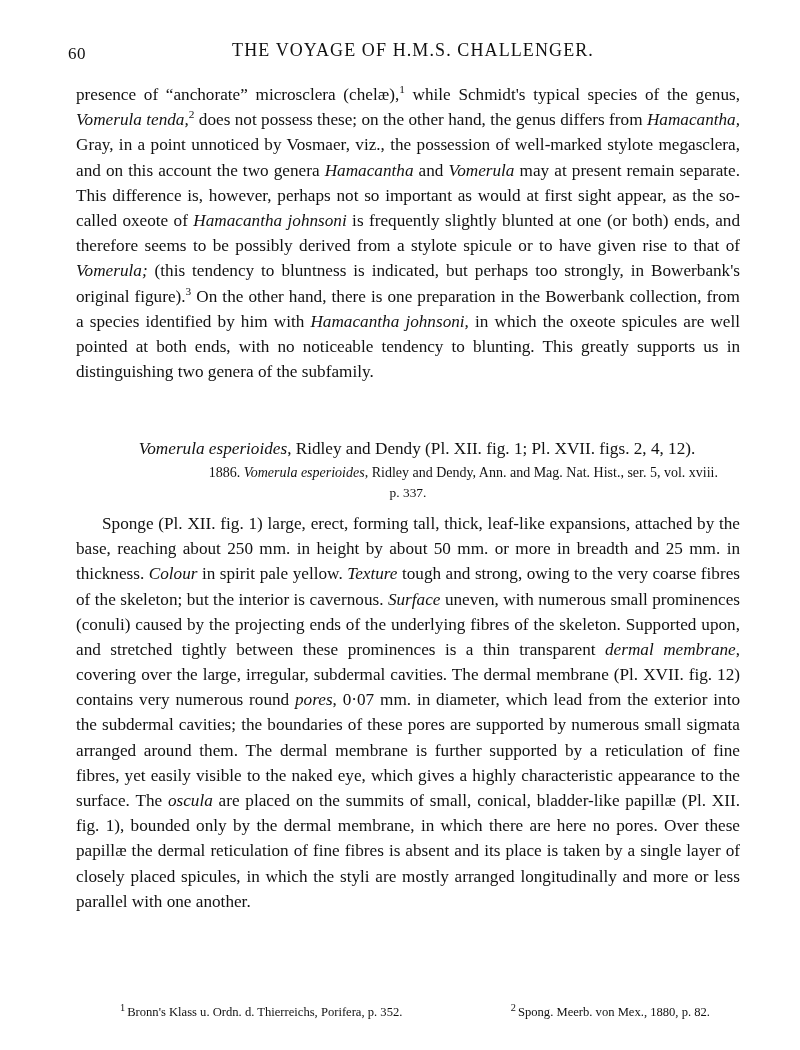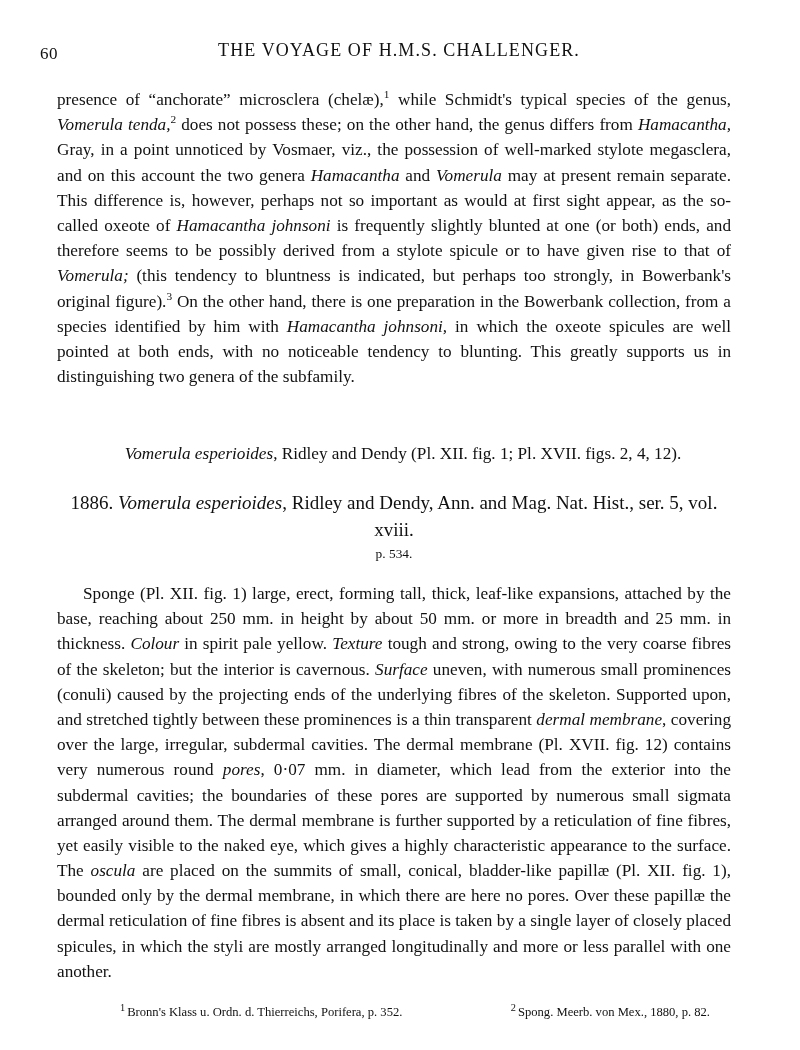--- a/index.html
+++ b/index.html
@@ -12,21 +12,21 @@
     background: #ffffff;
     font-family: "Liberation Serif", serif;
     color: #111111;
     overflow: hidden;
   }
   .page {
     position: relative;
     width: 800px;
     height: 1050px;
     box-sizing: border-box;
-    padding: 40px 52px 20px 40px;
+    padding: 40px 52px 20px 68px;
   }
   .header {
     position: relative;
     height: 30px;
     margin-bottom: 12px;
   }
   .page-number {
     position: absolute;
     left: 0;
     top: 4px;
@@ -41,40 +41,40 @@
     white-space: nowrap;
   }
   .body-text {
     font-size: 17.2px;
     line-height: 1.465;
     text-align: justify;
     text-justify: inter-word;
     hyphens: none;
   }
   .body-text p {
-    margin: 17px;
+    margin: 8px;
   }
   .indent {
     text-indent: 26px;
     font-family: Liberation Serif, serif;
   }
   .species-heading {
     margin-top: 52px;
     font-size: 17.2px;
     text-align: center;
     padding-left: 18px;
   }
   .species-heading .genus {
     font-style: italic;
   }
   .citation {
-    font-size: 19px;
-    text-align: center;
+    font-size: 14px;
+    text-align: right;
     line-height: 1.42;
-    margin-top: 24px;
+    margin-top: 2px;
     margin-bottom: 0;
     padding: 0 30px;
   }
   .citation .it {
     font-style: italic;
   }
   .citation-line2 {
     font-size: 13.4px;
     text-align: center;
     margin-top: 0;
@@ -128,21 +128,21 @@
     <div class="running-head">THE VOYAGE OF H.M.S. CHALLENGER.</div>
   </div>
 
   <div class="body-text">
 
     <p><span>presence of “anchorate” microsclera (chelæ),</span><sup>1</sup><span> while Schmidt's typical species of the genus, </span><span class="it">Vomerula tenda,</span><sup>2</sup><span> does not possess these; on the other hand, the genus differs from </span><span class="it">Hamacantha,</span><span> Gray, in a point unnoticed by Vosmaer, viz., the possession of well-marked stylote megasclera, and on this account the two genera </span><span class="it">Hamacantha</span><span> and </span><span class="it">Vomerula</span><span> may at present remain separate.   This difference is, however, perhaps not so important as would at first sight appear, as the so-called oxeote of </span><span class="it">Hamacantha johnsoni</span><span> is frequently slightly blunted at one (or both) ends, and therefore seems to be possibly derived from a stylote spicule or to have given rise to that of </span><span class="it">Vomerula;</span><span> (this tendency to bluntness is indicated, but perhaps too strongly, in Bowerbank's original figure).</span><sup>3</sup><span>   On the other hand, there is one preparation in the Bowerbank collection, from a species identified by him with </span><span class="it">Hamacantha johnsoni,</span><span> in which the oxeote spicules are well pointed at both ends, with no noticeable tendency to blunting.   This greatly supports us in distinguishing two genera of the subfamily.</span></p>
 
     <div class="species-heading"><span class="genus">Vomerula esperioides</span><span>, Ridley and Dendy (Pl. XII. fig. 1; Pl. XVII. figs. 2, 4, 12).</span></div>
 
     <div class="citation"><span>1886. </span><span class="it">Vomerula esperioides</span><span>, Ridley and Dendy, Ann. and Mag. Nat. Hist., ser. 5, vol. xviii.</span></div>
-    <div class="citation-line2">p. 534.</div>
+    <div class="citation-line2">p. 337.</div>
 
     <p class="indent desc"><span>Sponge (Pl. XII. fig. 1) large, erect, forming tall, thick, leaf-like expansions, attached by the base, reaching about 250 mm. in height by about 50 mm. or more in breadth and 25 mm. in thickness.   </span><span class="it">Colour</span><span> in spirit pale yellow.   </span><span class="it">Texture</span><span> tough and strong, owing to the very coarse fibres of the skeleton; but the interior is cavernous. </span><span class="it">Surface</span><span> uneven, with numerous small prominences (conuli) caused by the projecting ends of the underlying fibres of the skeleton.   Supported upon, and stretched tightly between these prominences is a thin transparent </span><span class="it">dermal membrane</span><span>, covering over the large, irregular, subdermal cavities.   The dermal membrane (Pl. XVII. fig. 12) contains very numerous round </span><span class="it">pores</span><span>, 0·07 mm. in diameter, which lead from the exterior into the subdermal cavities; the boundaries of these pores are supported by numerous small sigmata arranged around them.   The dermal membrane is further supported by a reticulation of fine fibres, yet easily visible to the naked eye, which gives a highly characteristic appearance to the surface.   The </span><span class="it">oscula</span><span> are placed on the summits of small, conical, bladder-like papillæ (Pl. XII. fig. 1), bounded only by the dermal membrane, in which there are here no pores.   Over these papillæ the dermal reticulation of fine fibres is absent and its place is taken by a single layer of closely placed spicules, in which the styli are mostly arranged longitudinally and more or less parallel with one another.</span></p>
 
   </div>
 
   <div class="footnotes">
     <div class="fn-row">
       <span class="fn-left"><span class="fn-num">1</span><span>Bronn's Klass u. Ordn. d. Thierreichs, Porifera, p. 352.</span></span>
       <span class="fn-right"><span class="fn-num">2</span><span>Spong. Meerb. von Mex., 1880, p. 82.</span></span>
     </div>

